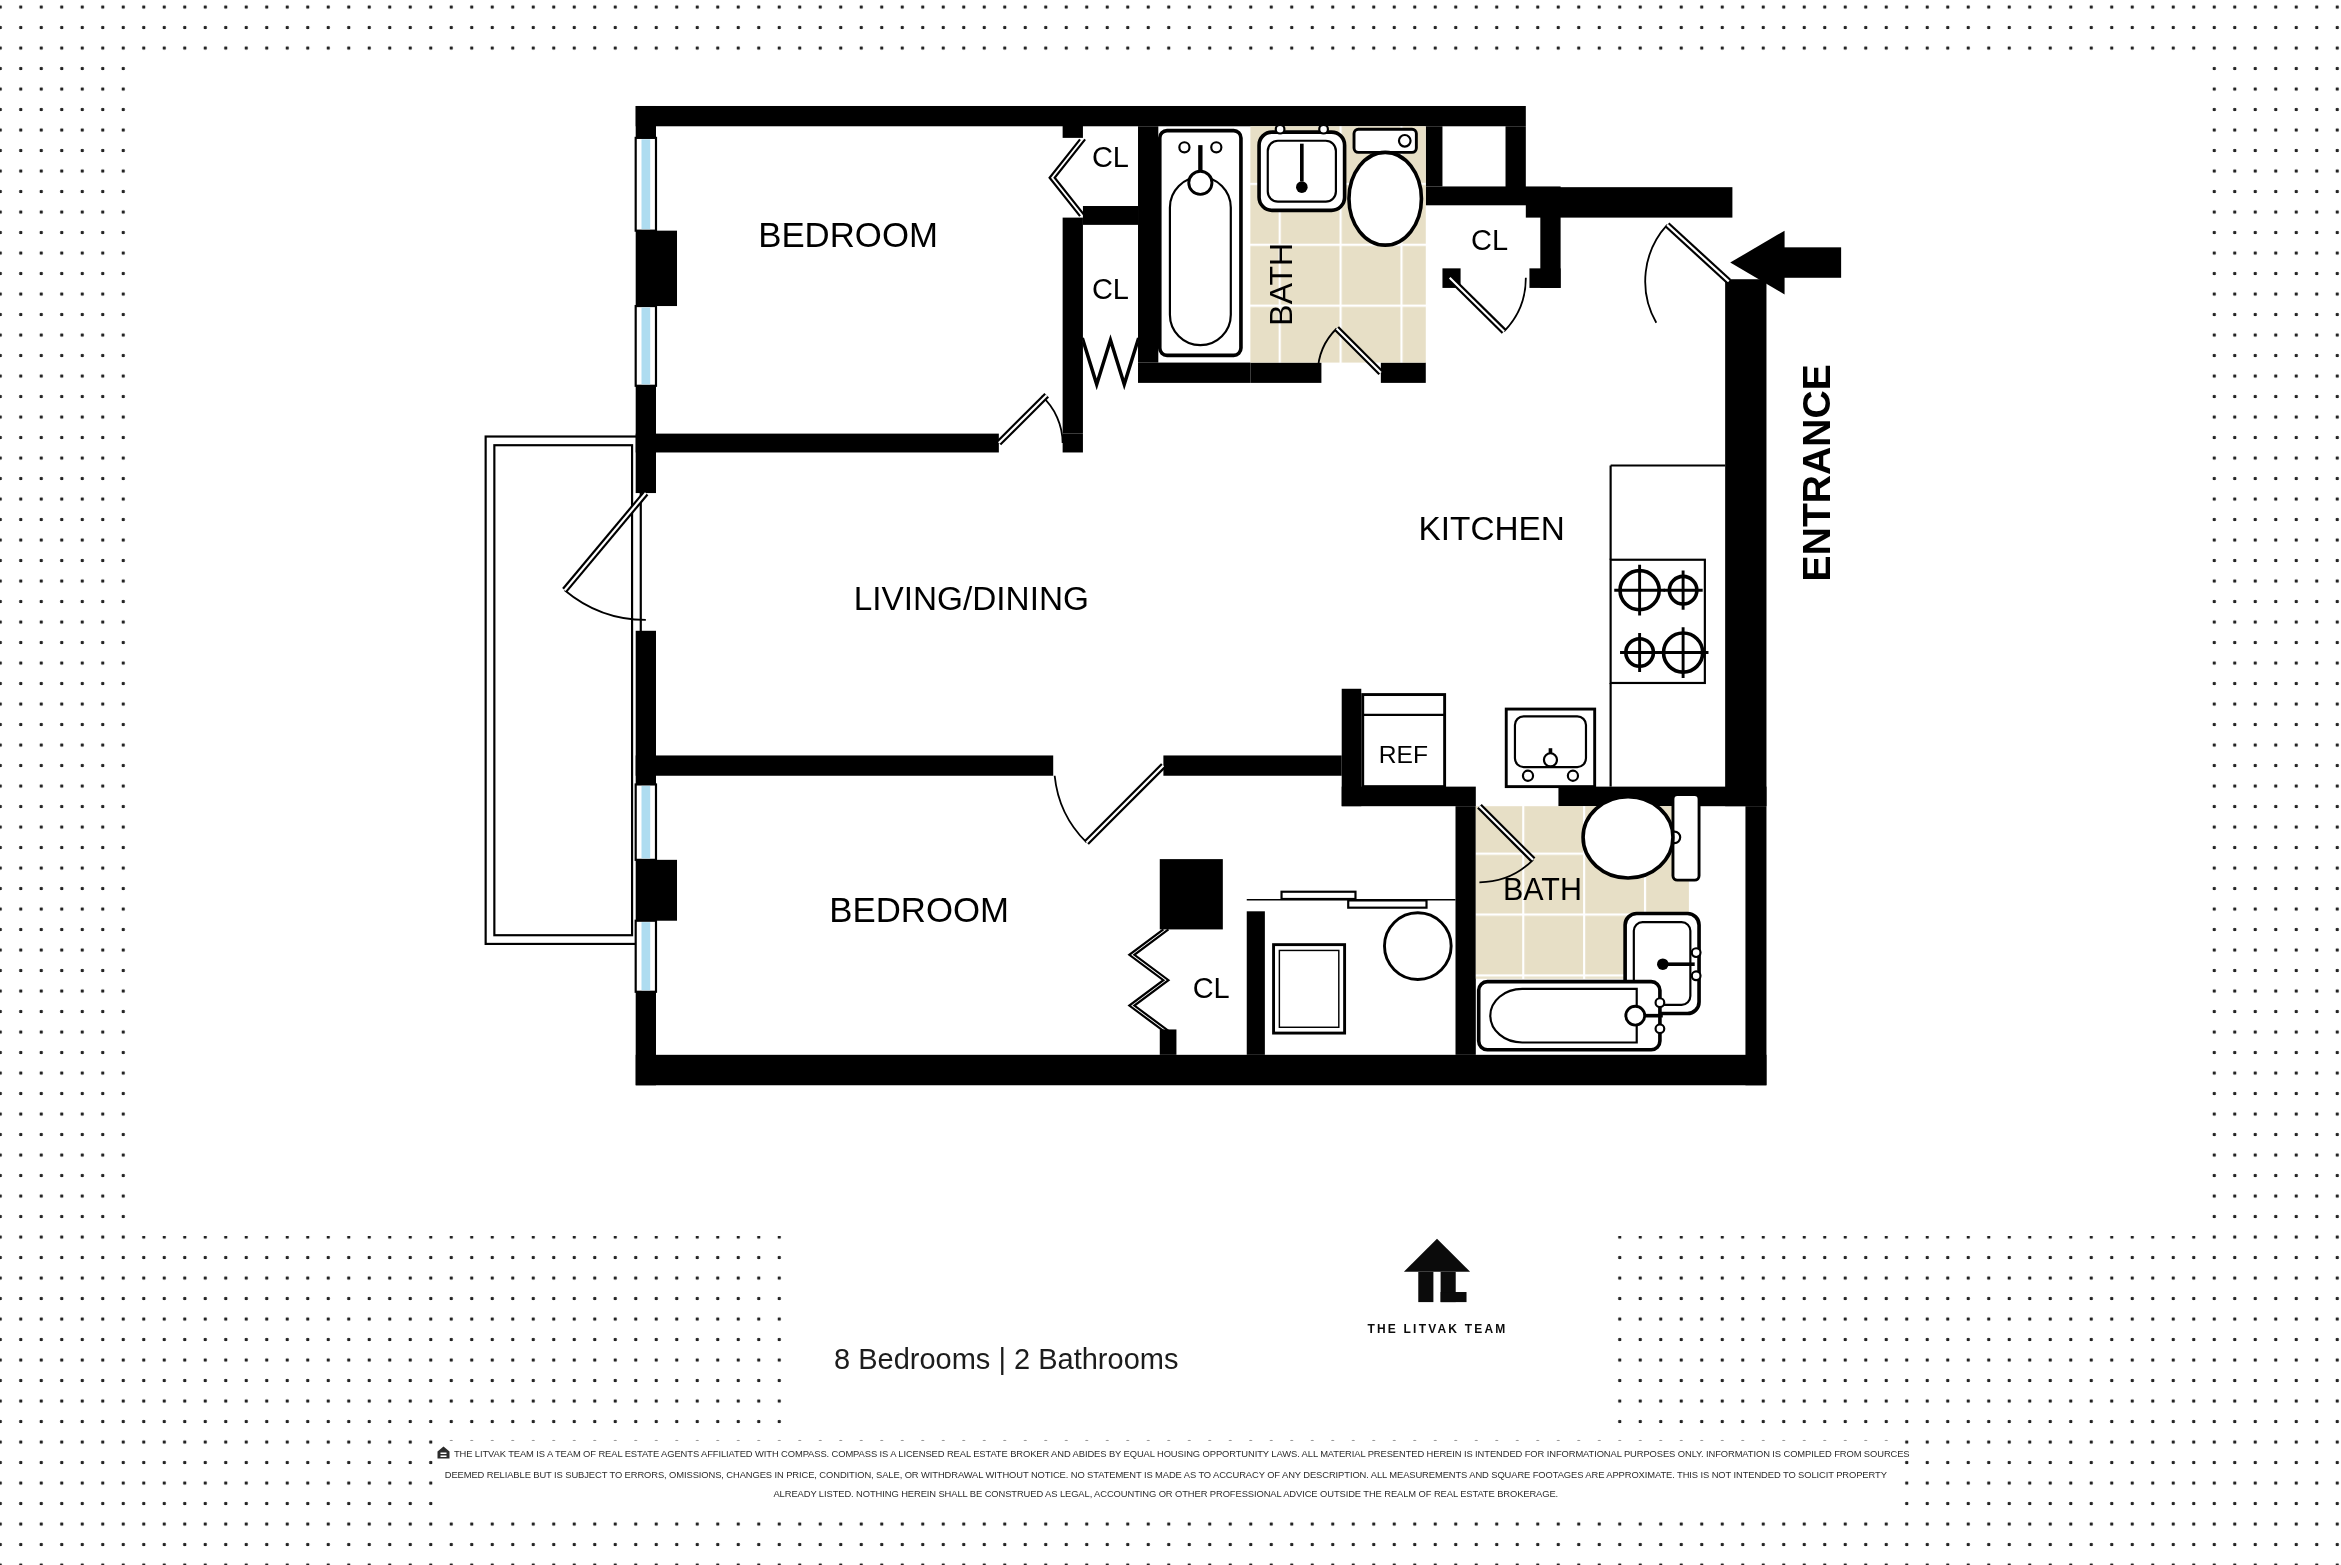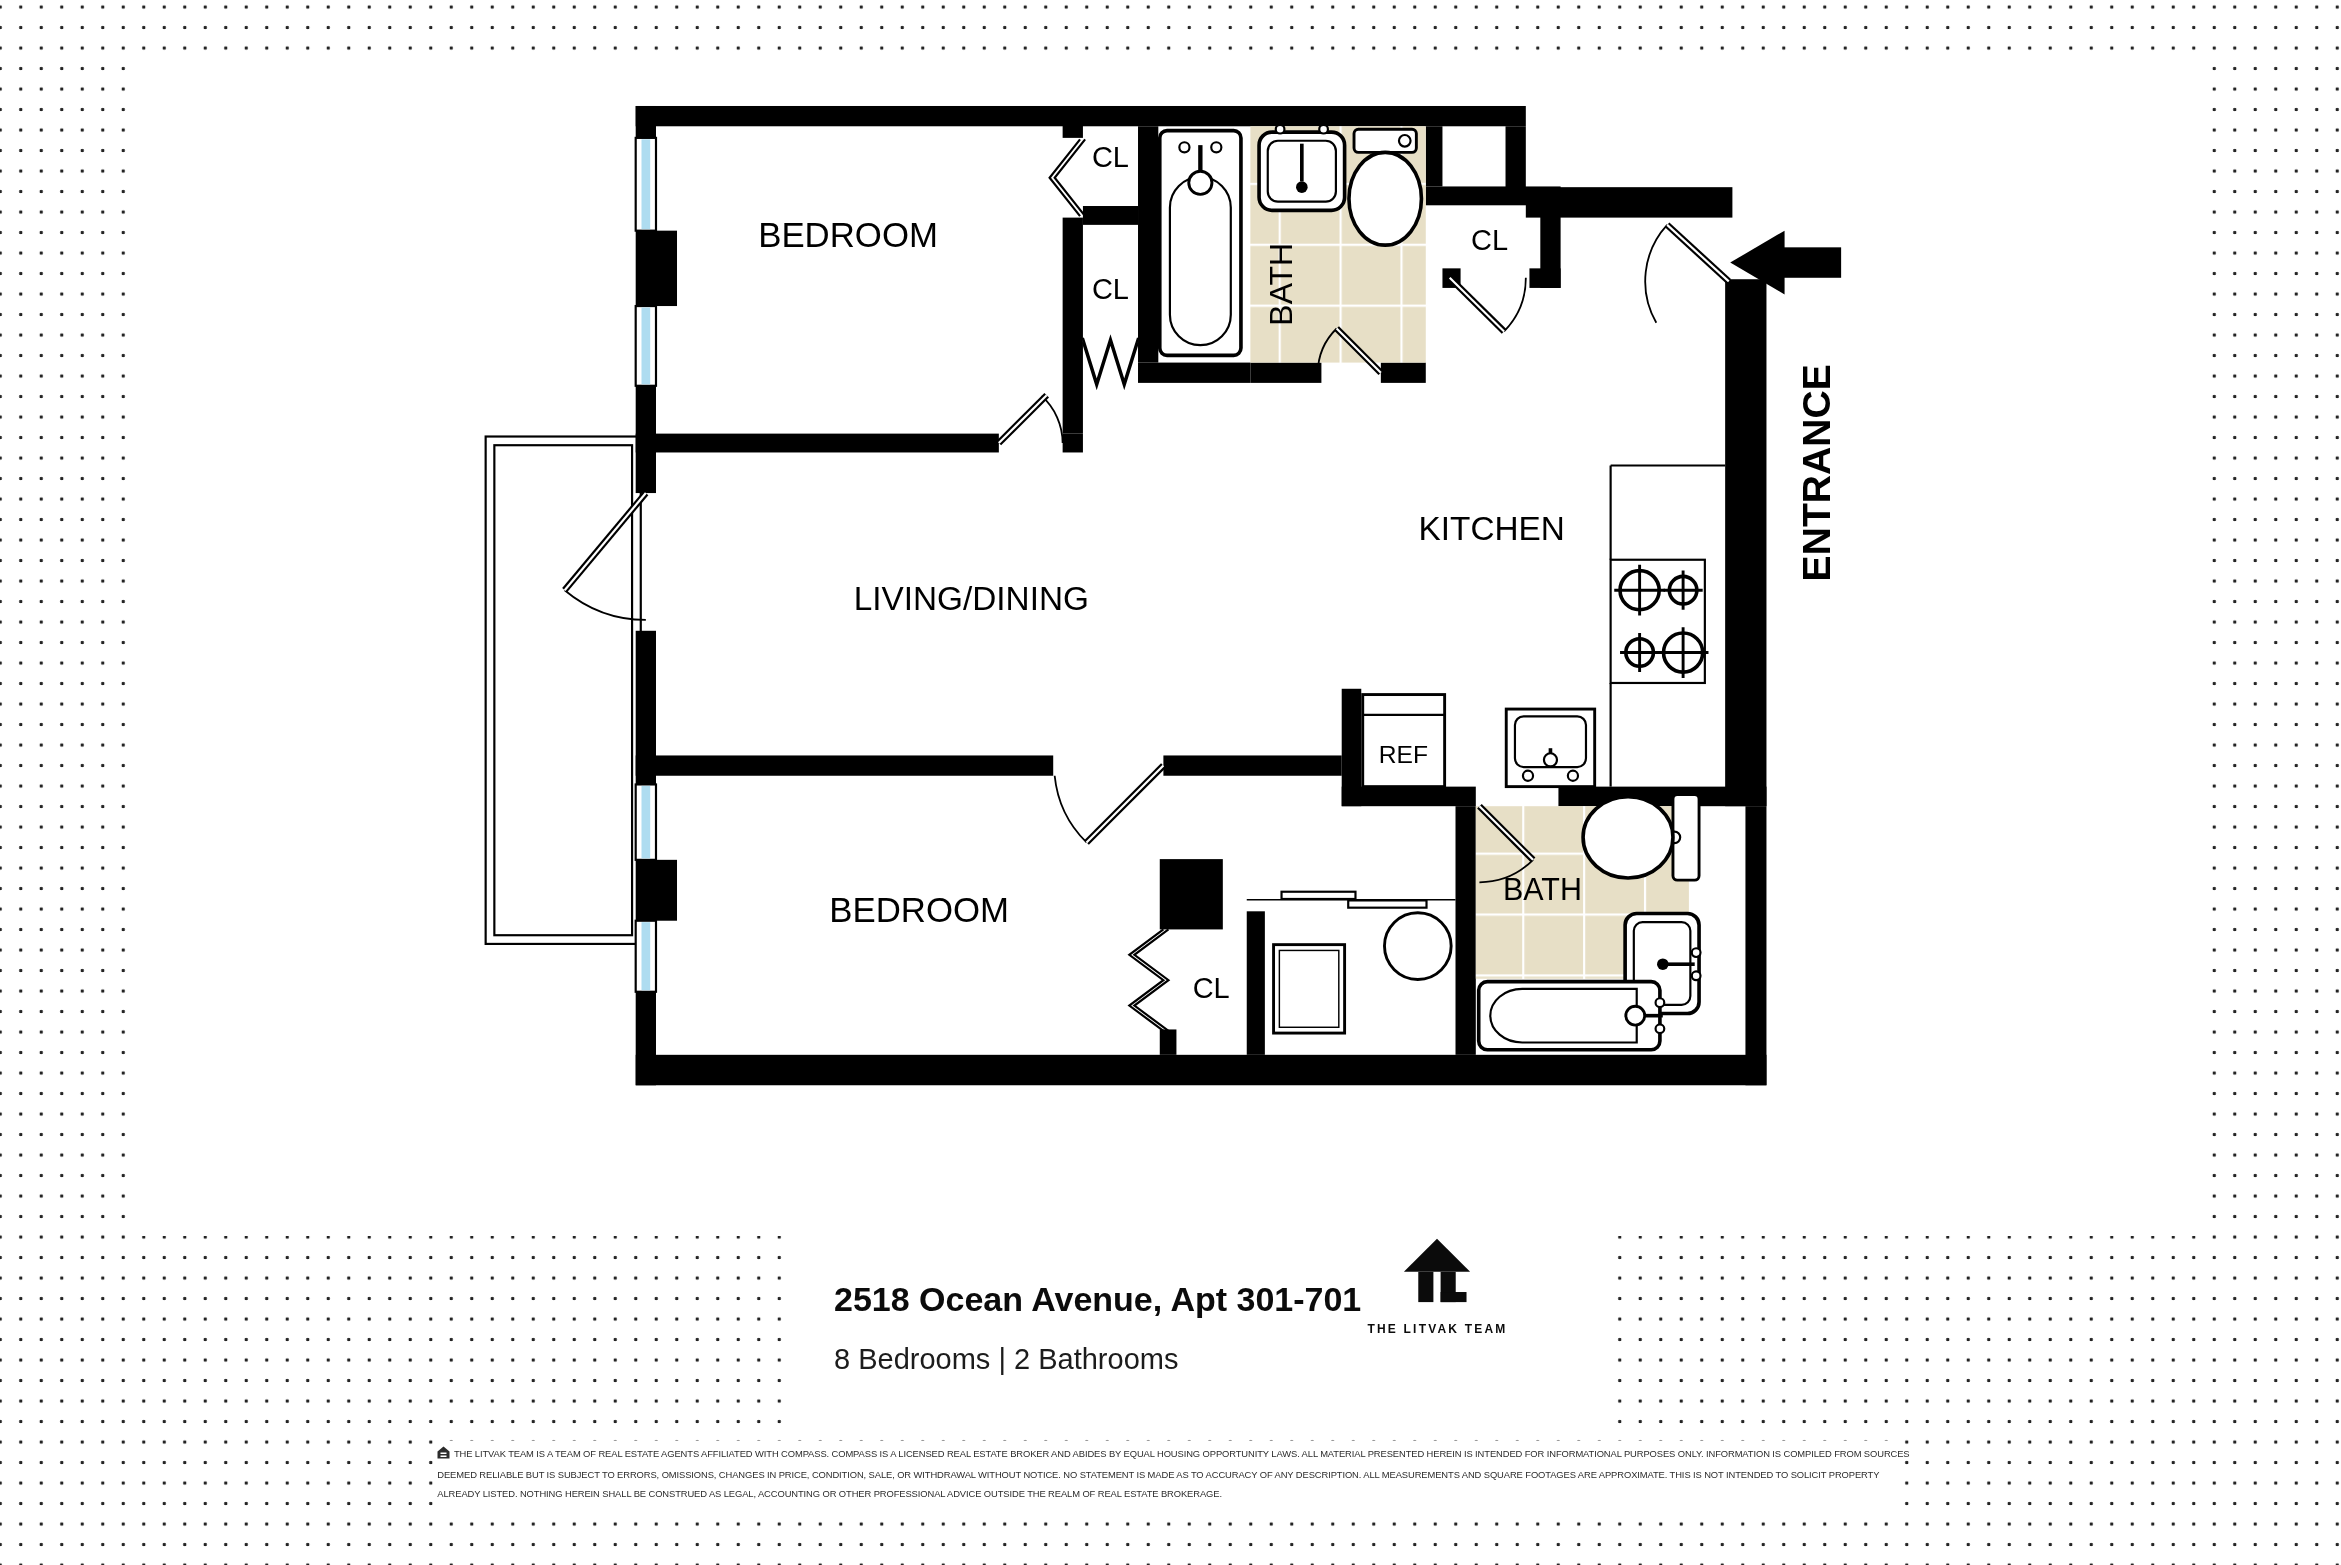--- a/index.html
+++ b/index.html
@@ -10,21 +10,21 @@
         font-family:"Liberation Sans",sans-serif;}
   .panel{position:absolute;background:#ffffff;}
   #panel-plan{left:134px;top:59px;width:2073px;height:1177px;}
   #panel-title{left:783px;top:1234px;width:834px;height:194px;}
   svg.plan{position:absolute;left:0;top:0;width:2342px;height:1566px;}
   .addr{position:absolute;left:834px;top:1282px;font-size:34px;font-weight:700;color:#0b0b0b;line-height:1;letter-spacing:0px;}
   .summary{position:absolute;left:834px;top:1345px;font-size:29px;font-weight:400;color:#1c1c1c;line-height:1;}
   .brand-text{position:absolute;left:1347px;top:1322px;width:181px;text-align:center;font-size:12px;font-weight:700;letter-spacing:2.2px;color:#0b0b0b;}
   .brand-logo{position:absolute;left:1401px;top:1237px;width:72px;height:69px;}
   .disclaimer{position:absolute;left:433px;top:1441px;width:1457px;background:#fff;padding:2.9px 4.3px 4.3px 4.3px;
-              font-size:9.4px;line-height:19px;letter-spacing:-0.1px;color:#2b2b2b;white-space:nowrap;}
+              font-size:9.4px;line-height:19px;letter-spacing:-0.1px;color:#2b2b2b;white-space:nowrap;text-align:center;}
   .disc-line{white-space:nowrap;}
   .eh-icon{display:inline-block;vertical-align:-2.2px;margin-right:3.6px;}
   text{font-family:"Liberation Sans",sans-serif;fill:#000;}
 </style>
 </head>
 <body>
 
 <div class="page">
 
   <div class="panel" id="panel-plan"></div>
@@ -266,21 +266,20 @@
       <text x="1532" y="412" font-size="40">CL</text>
       <text x="2055" y="344" font-size="40">CL</text>
       <text x="1671" y="1376" font-size="40">CL</text>
       <text x="1782" y="392" font-size="44" transform="rotate(-90 1782 392)">BATH</text>
       <text x="2128" y="1242" font-size="42">BATH</text>
       <text x="1936" y="1052" font-size="34">REF</text>
       <text x="2508" y="668" font-size="54" font-weight="bold" transform="rotate(-90 2508 652)">ENTRANCE</text>
     </g>
   </svg>
 
-  <div class="addr">2518 Ocean Avenue, Apt 301-701</div>
   <div class="summary">8 Bedrooms | 2 Bathrooms</div>
 
   <svg class="brand-logo" viewBox="0 0 100 95">
     <polygon points="50,2 96,48 4,48" fill="#0b0b0b"></polygon>
     <rect x="24" y="48" width="21" height="42" fill="#0b0b0b"></rect>
     <rect x="55" y="48" width="21" height="42" fill="#0b0b0b"></rect>
     <rect x="55" y="76" width="36" height="14" fill="#0b0b0b"></rect>
   </svg>
   <div class="brand-text">THE LITVAK TEAM</div>
 

